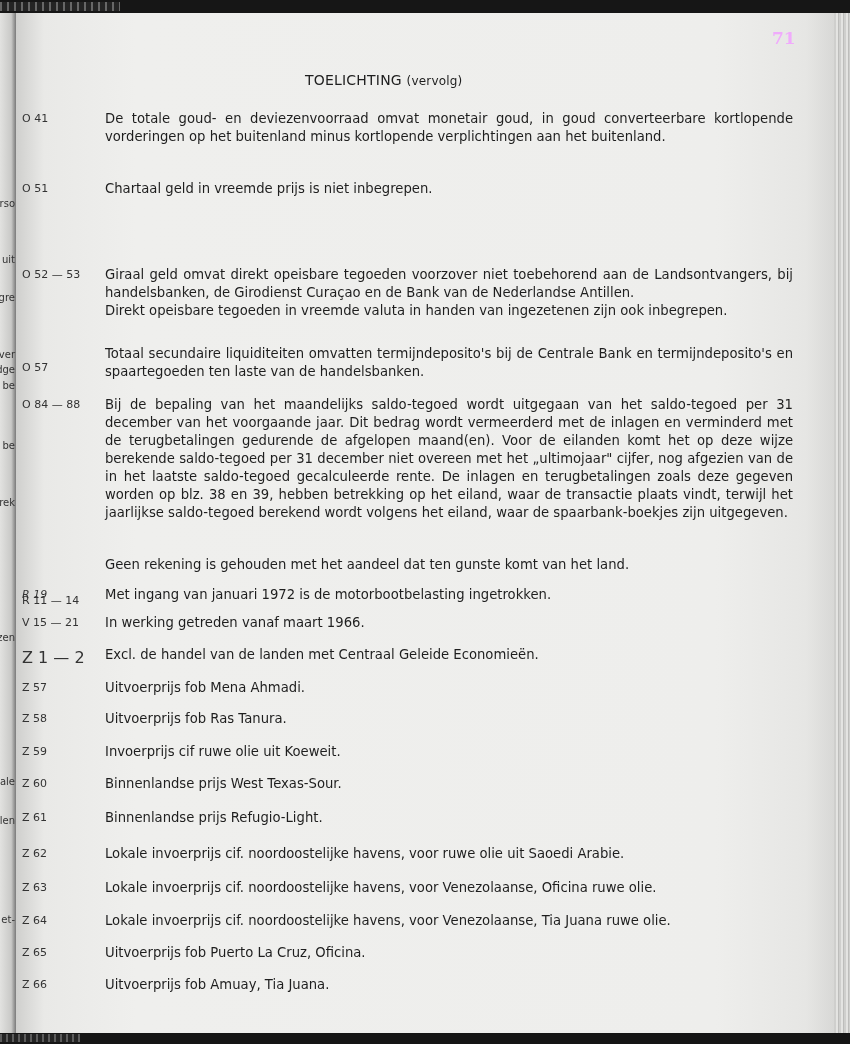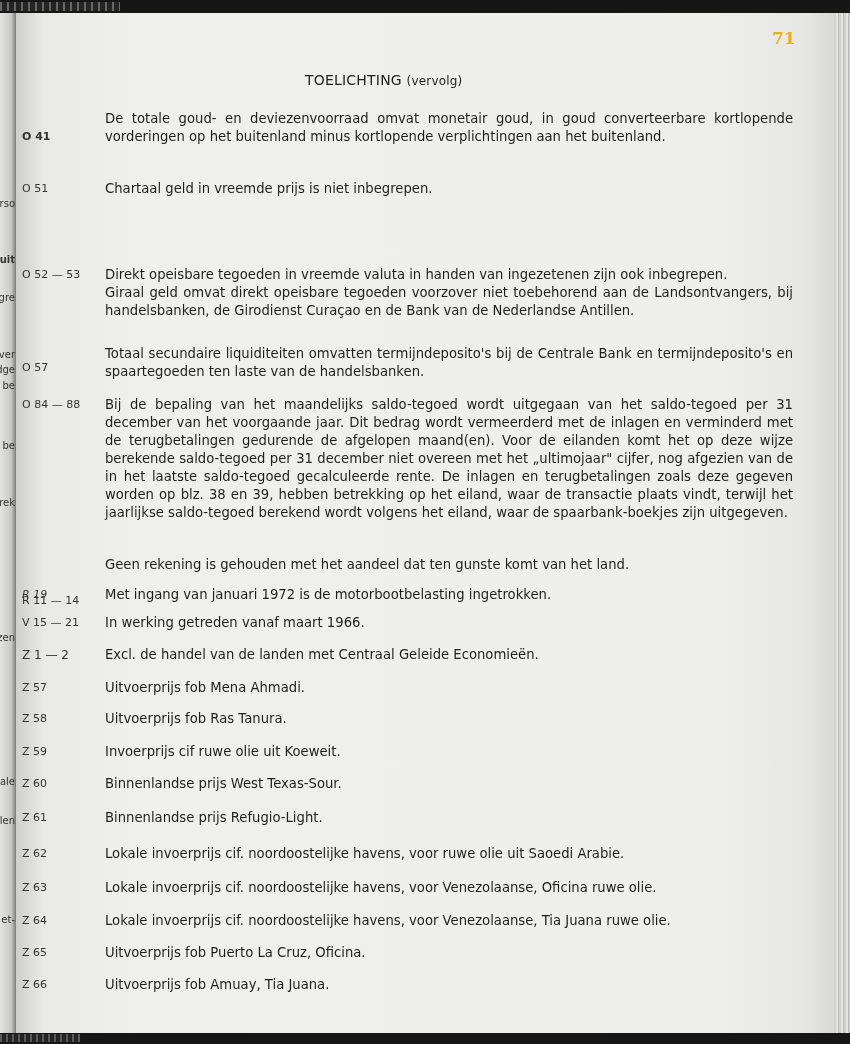--- a/index.html
+++ b/index.html
@@ -16,41 +16,41 @@
   .prev-page { position: absolute; left: 0; top: 13px; width: 16px; height: 1020px;
     background: linear-gradient(90deg, #e2e2e0 0%, #c9c9c7 70%, #7a7a7a 100%); overflow: hidden; }
   .prev-page span { position: absolute; right: 1px; font-size: 10px; color: #333; white-space: nowrap; }
 
   .page { position: absolute; left: 16px; top: 13px; width: 818px; height: 1020px;
     background: linear-gradient(90deg, #cfcfcd 0px, #e9e9e7 28px, #efefed 120px, #eeeeec 700px, #e6e6e4 790px, #d8d8d6 818px); }
   .page-edge { position: absolute; left: 834px; top: 13px; width: 16px; height: 1020px;
     background: repeating-linear-gradient(90deg, #cfcfcd 0 2px, #e4e4e2 2px 4px, #bdbdbb 4px 5px); }
 
   .page-number { position: absolute; left: 772px; top: 28px; font-family: "DejaVu Serif", serif;
-    font-weight: bold; font-size: 17px; color: #eab308; }
+    font-weight: bold; font-size: 17px; color: #f0abfc; }
   .title { position: absolute; left: 305px; top: 72px; font-size: 14px; letter-spacing: .2px; color: #1e1e1e; }
   .title small { font-size: 12px; }
 
   .note { position: absolute; left: 0; width: 850px; }
   .ref { position: absolute; left: 22px; font-size: 11px; color: #333; white-space: nowrap; }
-  .ref.big { font-size: 12px; }
+  .ref.big { font-size: 16px; }
   .text { position: absolute; left: 105px; width: 688px; font-size: 13.2px; line-height: 18px;
     text-align: justify; color: #1e1e1e; }
   .text p { text-align: justify; text-align-last: left; }
 </style>
 </head>
 <body>
 
 <div class="top-bar">
     <div class="ticks"></div>
   </div>
 
 <div class="prev-page" id="prev-page">
     <span style="top: 185px;">erso</span>
-    <span style="top: 241px; font-weight: bold;">uit</span>
+    <span style="top: 241px;">uit</span>
     <span style="top: 279px;">gre</span>
     <span style="top: 336px;">over</span>
     <span style="top: 351px;">dge</span>
     <span style="top: 367px;">be</span>
     <span style="top: 427px;">be</span>
     <span style="top: 484px;">trek</span>
     <span style="top: 619px;">zen</span>
     <span style="top: 763px;">ale</span>
     <span style="top: 802px;">len</span>
     <span style="top: 901px;">et-</span>
@@ -60,36 +60,36 @@
 <div class="page-edge"></div>
 
 <div class="page-number">71</div>
 <div class="title">
   <span>TOELICHTING</span>
   <small>(vervolg)</small>
 </div>
 
 <div id="notes">
     <div class="note" style="top: 110px;">
-      <div class="ref" style="top: 20px; font-weight: bold;">O 41</div>
+      <div class="ref" style="top: 2px;">O 41</div>
       <div class="text">
         <p>De totale goud- en deviezenvoorraad omvat monetair goud, in goud converteerbare kortlopende vorderingen op het buitenland minus kortlopende verplichtingen aan het buitenland.</p>
       </div>
     </div>
     <div class="note" style="top: 180px;">
       <div class="ref" style="top: 2px;">O 51</div>
       <div class="text">
         <p>Chartaal geld in vreemde prijs is niet inbegrepen.</p>
       </div>
     </div>
     <div class="note" style="top: 266px;">
       <div class="ref" style="top: 2px;">O 52 — 53</div>
       <div class="text">
+        <p>Giraal geld omvat direkt opeisbare tegoeden voorzover niet toebehorend aan de Landsontvangers, bij handelsbanken, de Girodienst Curaçao en de Bank van de Nederlandse Antillen.</p>
         <p>Direkt opeisbare tegoeden in vreemde valuta in handen van ingezetenen zijn ook inbegrepen.</p>
-        <p>Giraal geld omvat direkt opeisbare tegoeden voorzover niet toebehorend aan de Landsontvangers, bij handelsbanken, de Girodienst Curaçao en de Bank van de Nederlandse Antillen.</p>
       </div>
     </div>
     <div class="note" style="top: 345px;">
       <div class="ref" style="top: 16px;">O 57</div>
       <div class="text">
         <p>Totaal secundaire liquiditeiten omvatten termijndeposito's bij de Centrale Bank en termijndeposito's en spaartegoeden ten laste van de handelsbanken.</p>
       </div>
     </div>
     <div class="note" style="top: 396px;">
       <div class="ref" style="top: 2px;">O 84 — 88</div>

